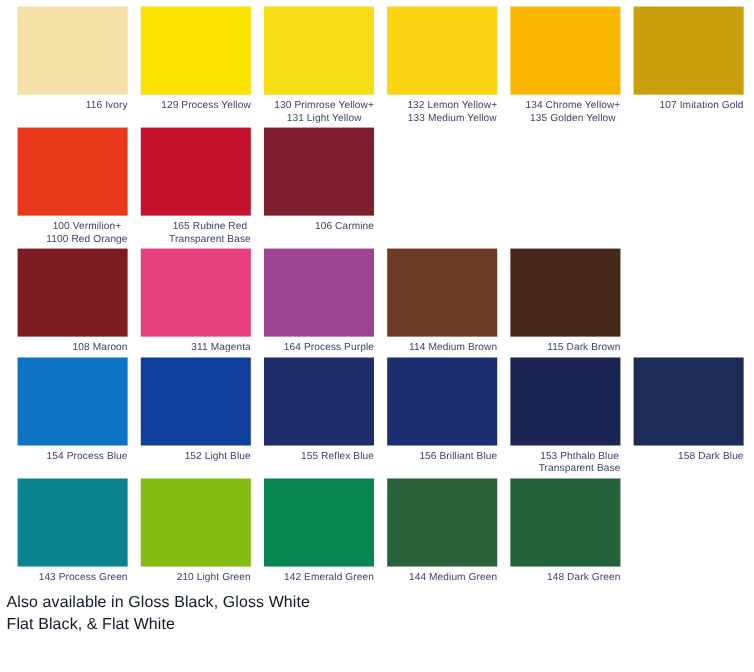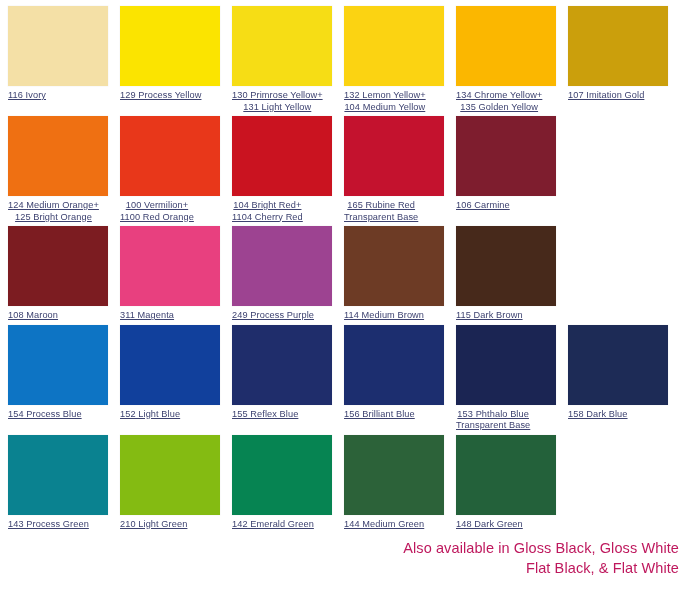--- a/index.html
+++ b/index.html
@@ -25,23 +25,22 @@
     display: flex;
     width: 673px;
     margin: 0 0 0 0;
   }
 
   .swatch-cell {
     width: 112px;
     margin-right: 0px;
     display: flex;
     flex-direction: column;
-    align-items: flex-start;
+    align-items: flex-end;
     padding: 0 2px;
-    text-decoration: underline;
   }
 
   .swatch-chip {
     width: 100px;
     height: 80px;
     display: block;
     box-shadow: 0 0 0 0.5px rgba(0,0,0,0.04);
   }
 
   .swatch-label {
@@ -52,24 +51,24 @@
     margin-top: 4px;
     letter-spacing: 0.1px;
     white-space: pre-line;
     font-weight: 400;
   }
 
   .row-block { margin-bottom: 3px; }
 
   .footnote {
     margin-top: 8px;
-    text-align: right;
+    text-align: left;
     font-size: 14.5px;
     line-height: 20px;
-    color: #be185d;
+    color: #0f172a;
     white-space: pre-line;
     letter-spacing: 0.1px;
   }
 </style>
 </head>
 <body>
 
 <div id="chart">
   <div id="rows-container">
       <div class="swatch-row row-block">
@@ -82,47 +81,37 @@
           <div class="swatch-label">129 Process Yellow</div>
         </div>
         <div class="swatch-cell">
           <div class="swatch-chip" style="background: rgb(246, 221, 21);"></div>
           <div class="swatch-label">130 Primrose Yellow+
 131 Light Yellow</div>
         </div>
         <div class="swatch-cell">
           <div class="swatch-chip" style="background: rgb(251, 211, 18);"></div>
           <div class="swatch-label">132 Lemon Yellow+
-104 Medium Yellow</div>
+133 Medium Yellow</div>
         </div>
         <div class="swatch-cell">
           <div class="swatch-chip" style="background: rgb(251, 183, 0);"></div>
           <div class="swatch-label">134 Chrome Yellow+
 135 Golden Yellow</div>
         </div>
         <div class="swatch-cell">
           <div class="swatch-chip" style="background: rgb(203, 159, 12);"></div>
           <div class="swatch-label">107 Imitation Gold</div>
         </div>
       </div>
       <div class="swatch-row row-block">
         <div class="swatch-cell">
-          <div class="swatch-chip" style="background: rgb(239, 112, 18);"></div>
-          <div class="swatch-label">124 Medium Orange+
-125 Bright Orange</div>
-        </div>
-        <div class="swatch-cell">
           <div class="swatch-chip" style="background: rgb(232, 55, 26);"></div>
           <div class="swatch-label">100 Vermilion+
 1100 Red Orange</div>
-        </div>
-        <div class="swatch-cell">
-          <div class="swatch-chip" style="background: rgb(202, 19, 32);"></div>
-          <div class="swatch-label">104 Bright Red+
-1104 Cherry Red</div>
         </div>
         <div class="swatch-cell">
           <div class="swatch-chip" style="background: rgb(196, 18, 46);"></div>
           <div class="swatch-label">165 Rubine Red
 Transparent Base</div>
         </div>
         <div class="swatch-cell">
           <div class="swatch-chip" style="background: rgb(126, 29, 46);"></div>
           <div class="swatch-label">106 Carmine</div>
         </div>
@@ -131,21 +120,21 @@
         <div class="swatch-cell">
           <div class="swatch-chip" style="background: rgb(124, 28, 33);"></div>
           <div class="swatch-label">108 Maroon</div>
         </div>
         <div class="swatch-cell">
           <div class="swatch-chip" style="background: rgb(232, 64, 127);"></div>
           <div class="swatch-label">311 Magenta</div>
         </div>
         <div class="swatch-cell">
           <div class="swatch-chip" style="background: rgb(157, 67, 145);"></div>
-          <div class="swatch-label">249 Process Purple</div>
+          <div class="swatch-label">164 Process Purple</div>
         </div>
         <div class="swatch-cell">
           <div class="swatch-chip" style="background: rgb(109, 59, 37);"></div>
           <div class="swatch-label">114 Medium Brown</div>
         </div>
         <div class="swatch-cell">
           <div class="swatch-chip" style="background: rgb(71, 41, 27);"></div>
           <div class="swatch-label">115 Dark Brown</div>
         </div>
       </div>

